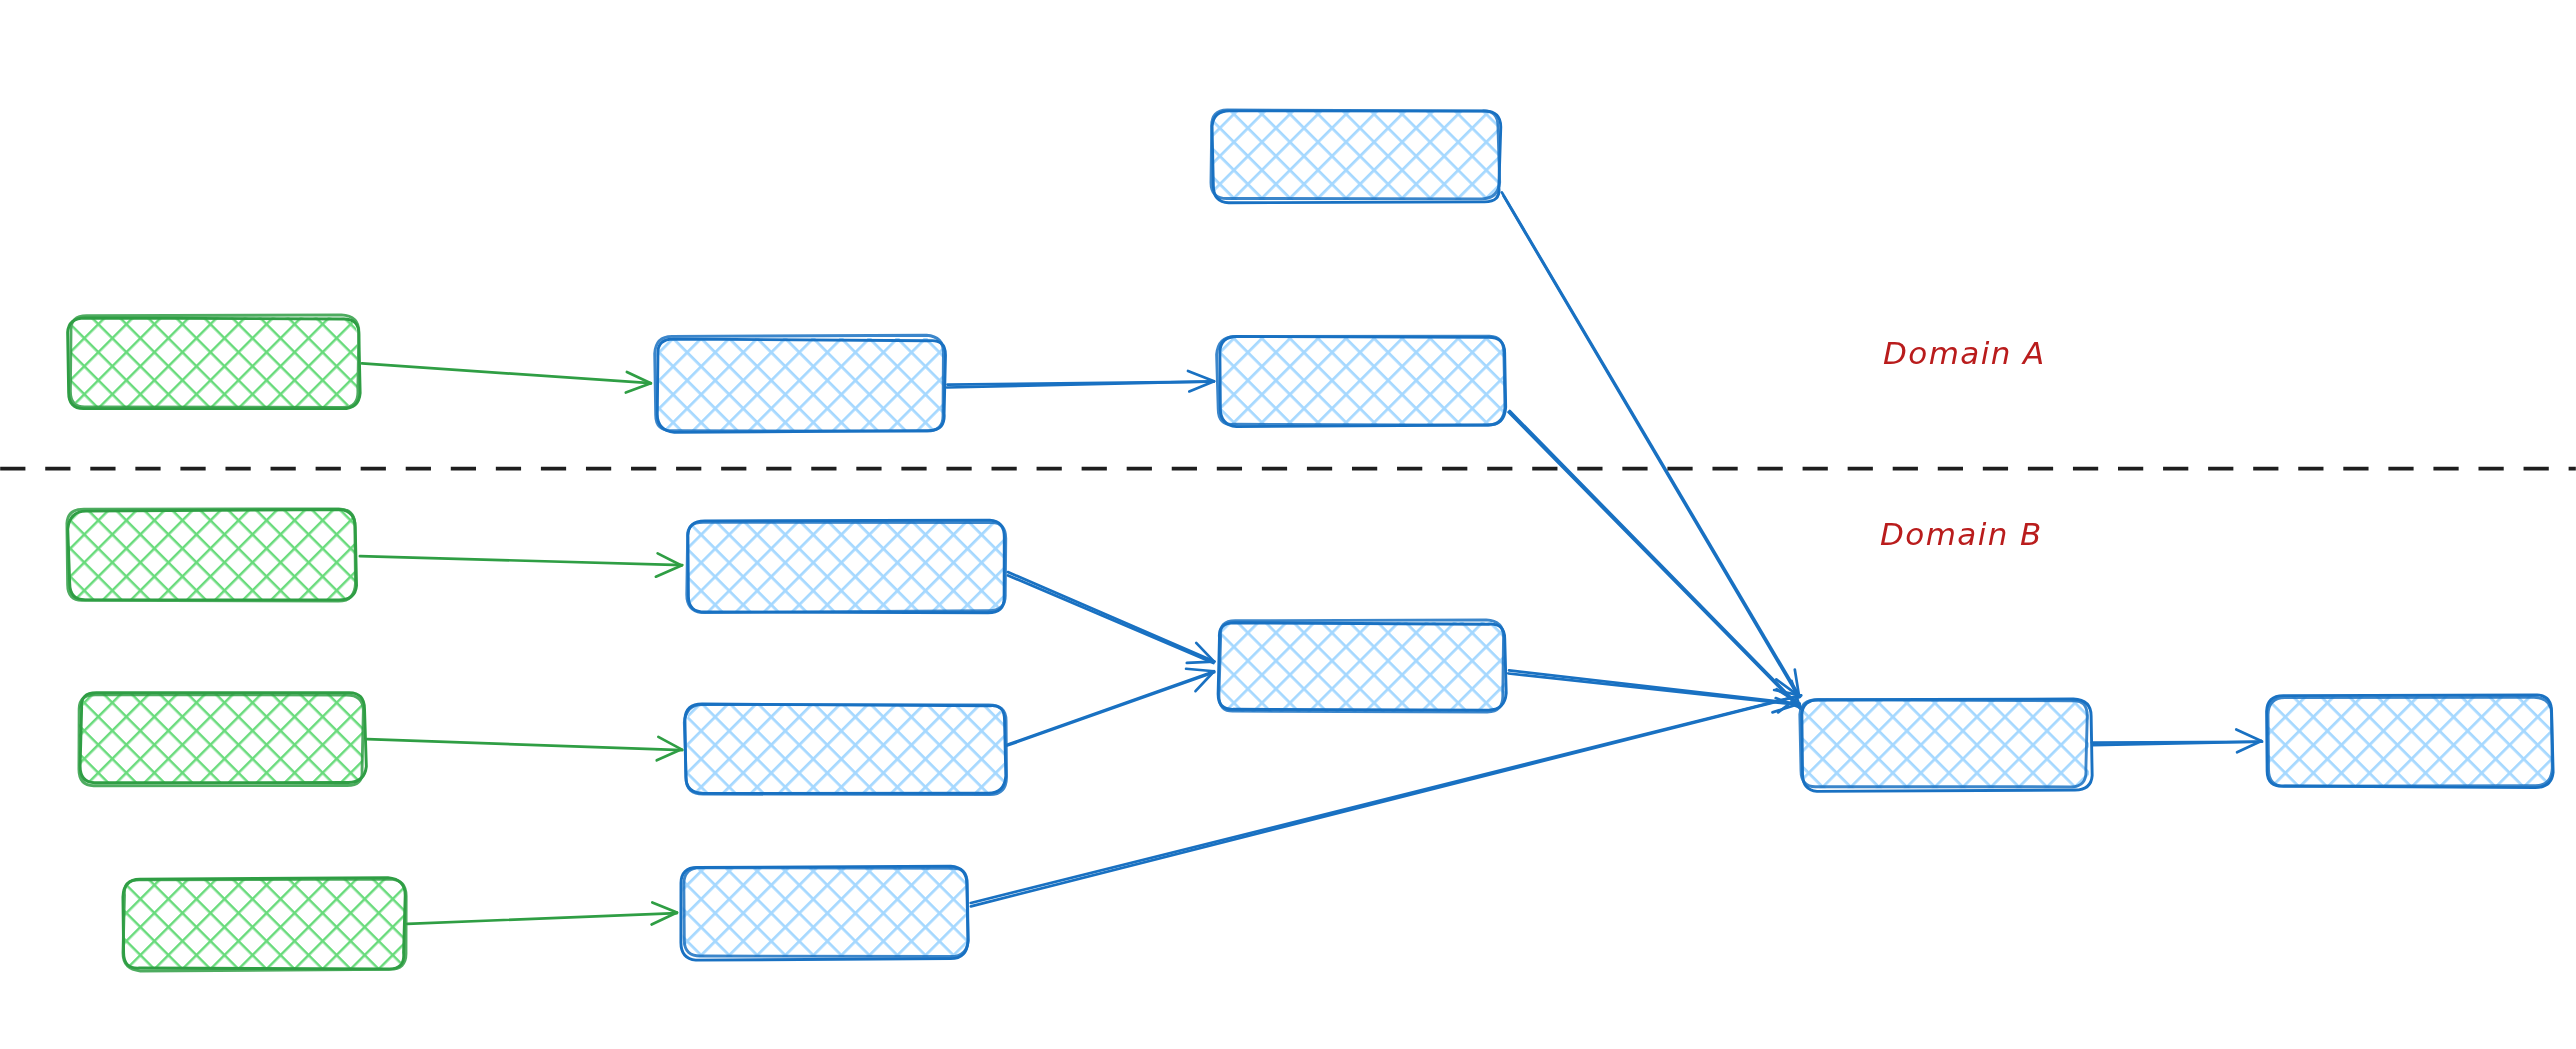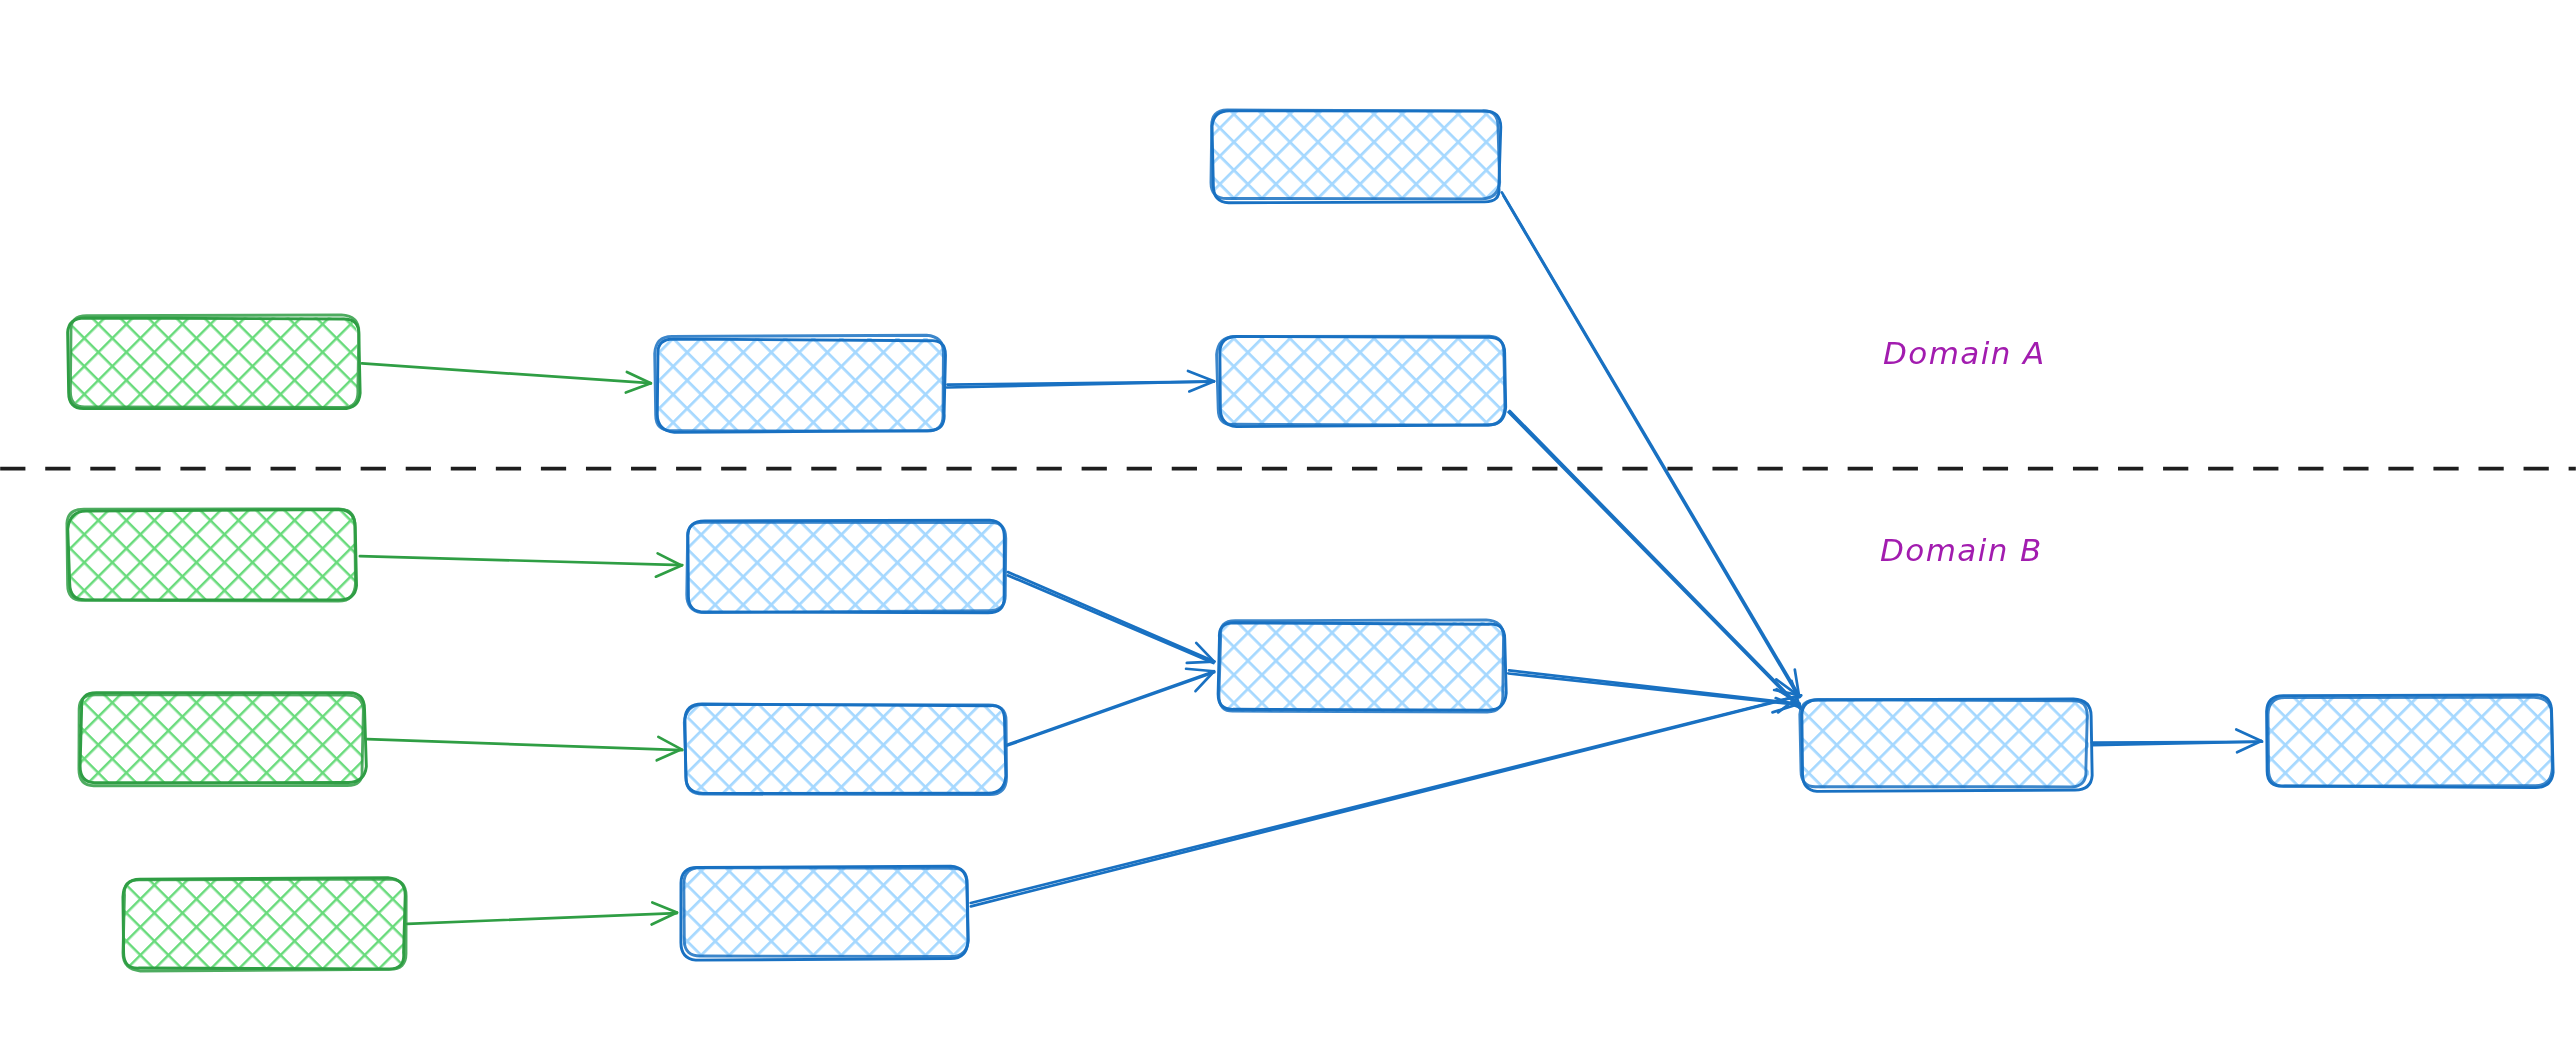--- a/index.html
+++ b/index.html
@@ -25,26 +25,26 @@
     height: 1049px;
     display: block;
   }
   .domain-label {
     position: absolute;
     font-family: "DejaVu Sans", sans-serif;
     font-size: 31px;
     font-style: italic;
     font-weight: 400;
     letter-spacing: 1.4px;
-    color: #a21caf;
+    color: #b91c1c;
     white-space: nowrap;
     -webkit-font-smoothing: antialiased;
   }
   #domain-a-label { left: 1883px; top: 335px; }
-  #domain-b-label { left: 1880px; top: 532px; text-align: right; }
+  #domain-b-label { left: 1880px; top: 516px; text-align: right; }
 </style>
 </head>
 <body>
 
 <div id="canvas-root">
 
   <svg id="diagram-svg" viewBox="0 0 2858 1164" xmlns="http://www.w3.org/2000/svg">
     <defs>
       <pattern id="hatch-green" width="22" height="22" patternUnits="userSpaceOnUse" patternTransform="rotate(45)">
         <rect width="22" height="22" fill="#ffffff"></rect>

